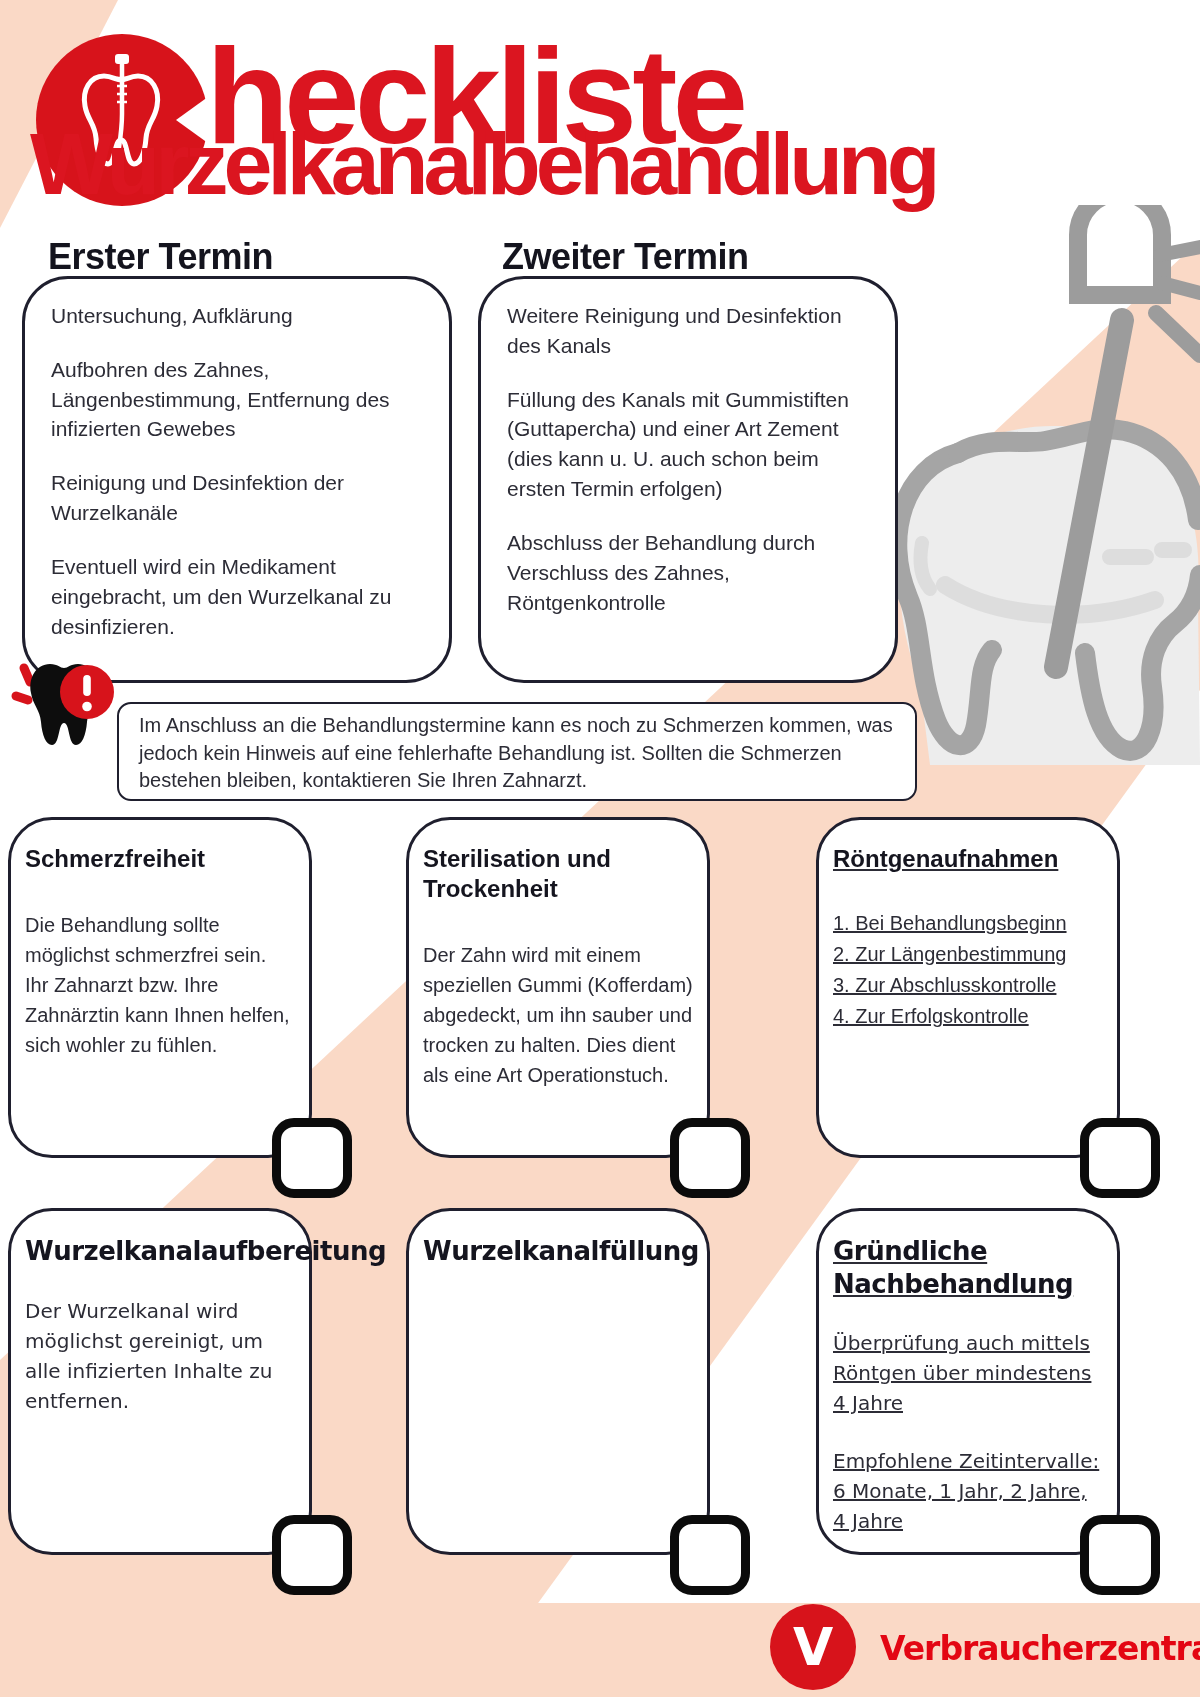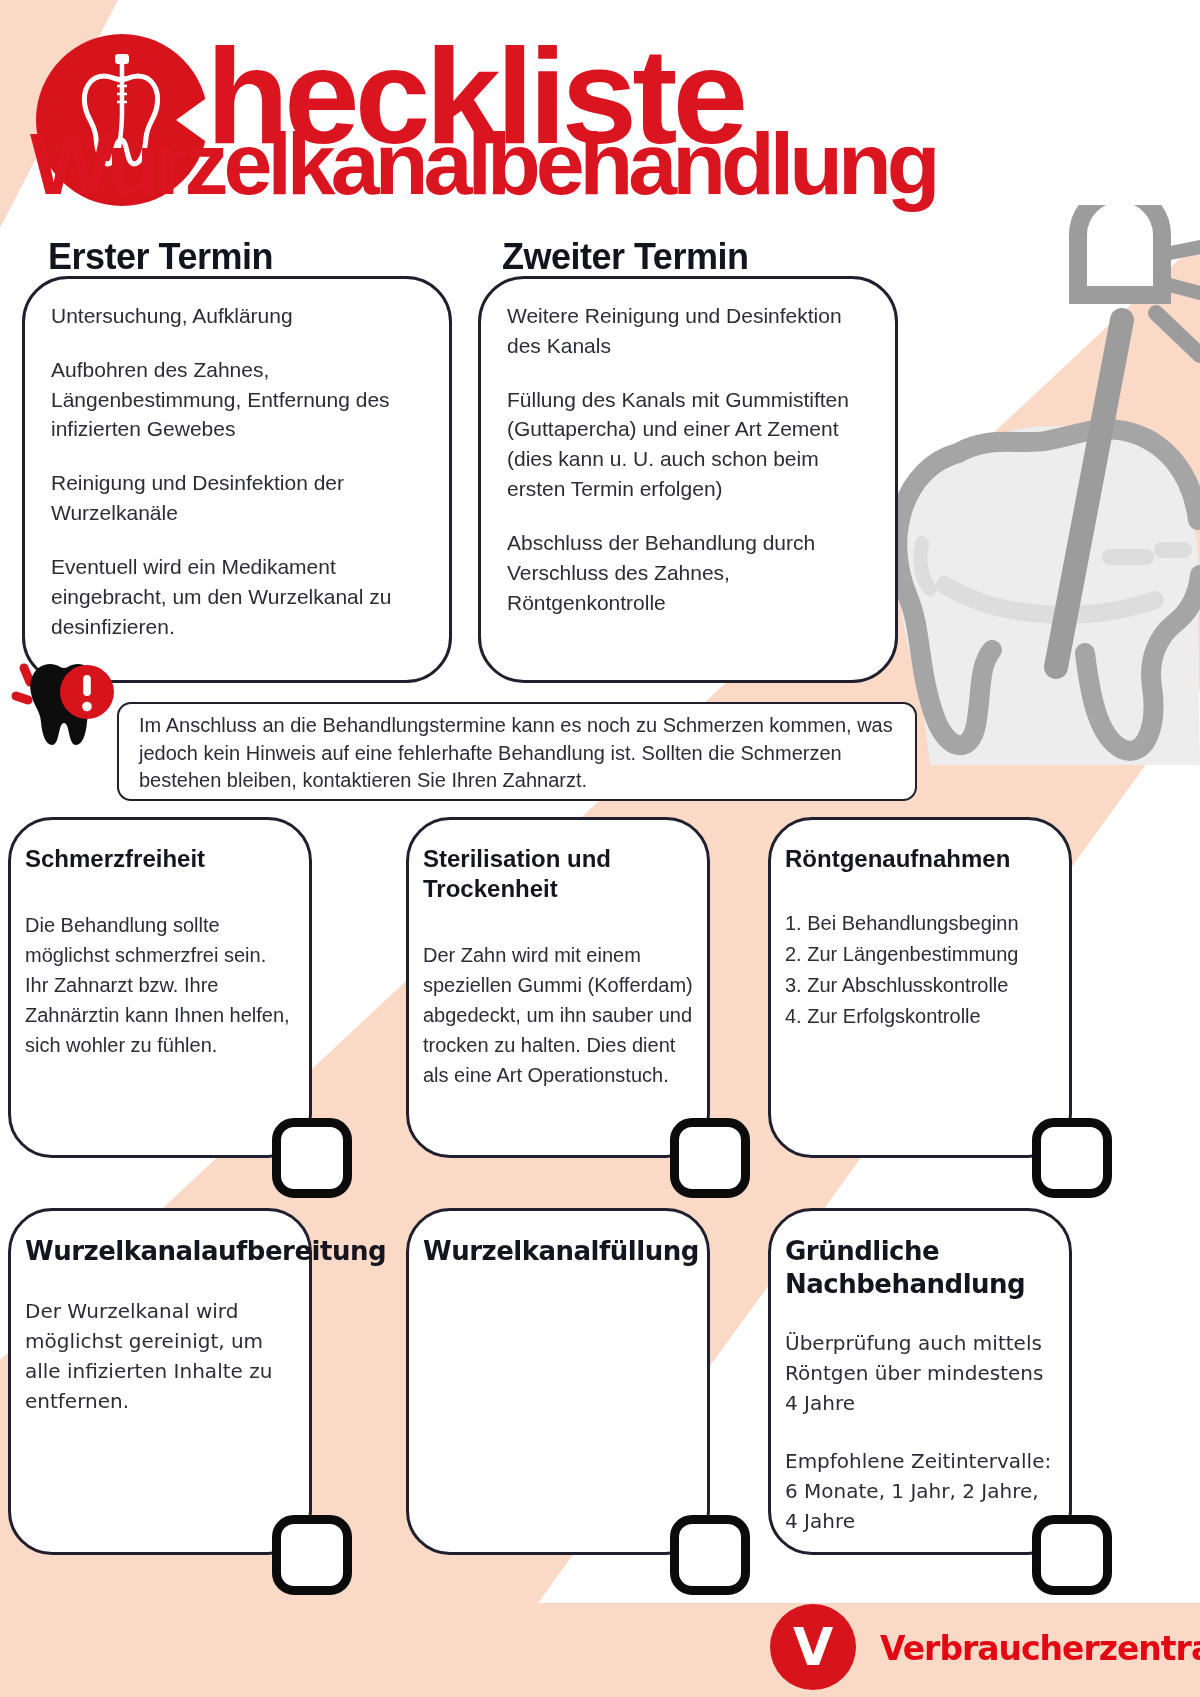--- a/index.html
+++ b/index.html
@@ -33,21 +33,21 @@
   .notice{position:absolute;left:117px;top:702px;width:800px;height:99px;background:#fff;
           border:2.5px solid #1f1f2e;border-radius:14px;padding:8px 20px;box-sizing:border-box;
           font-size:20px;line-height:1.38;}
   .notice p{margin:0;}
 
   
   .card{position:absolute;width:304px;background:#fff;border:3px solid #1f1f2e;border-radius:44px;
         padding:24px 14px;box-sizing:border-box;}
   .card.r1{top:817px;height:341px;font-size:20px;line-height:1.5;}
   .card.r2{top:1208px;height:347px;font-family:"DejaVu Sans",sans-serif;font-size:20px;line-height:1.5;}
-  .c1{left:8px;} .c2{left:406px;} .c3{left:768px;}
+  .c1{left:8px;} .c2{left:406px;} .c3{left:816px;text-decoration:underline;}
   .card h3{margin:0;font-size:24px;line-height:1.25;font-weight:700;color:#15151f;}
   .card.r2 h3{font-size:26px;font-weight:800;letter-spacing:-0.5px;}
   .card .body{margin:36px 0 0 0;}
   .card.r2 .body{margin-top:28px;}
   .card .body2{margin:28px 0 0 0;}
   .xlist{margin-top:34px;}
   .xlist div{line-height:1.55;}
   .checkbox{position:absolute;right:-43px;bottom:-43px;width:80px;height:80px;background:#fff;
             border:9px solid #0b0b0b;border-radius:22px;box-sizing:border-box;}
 

